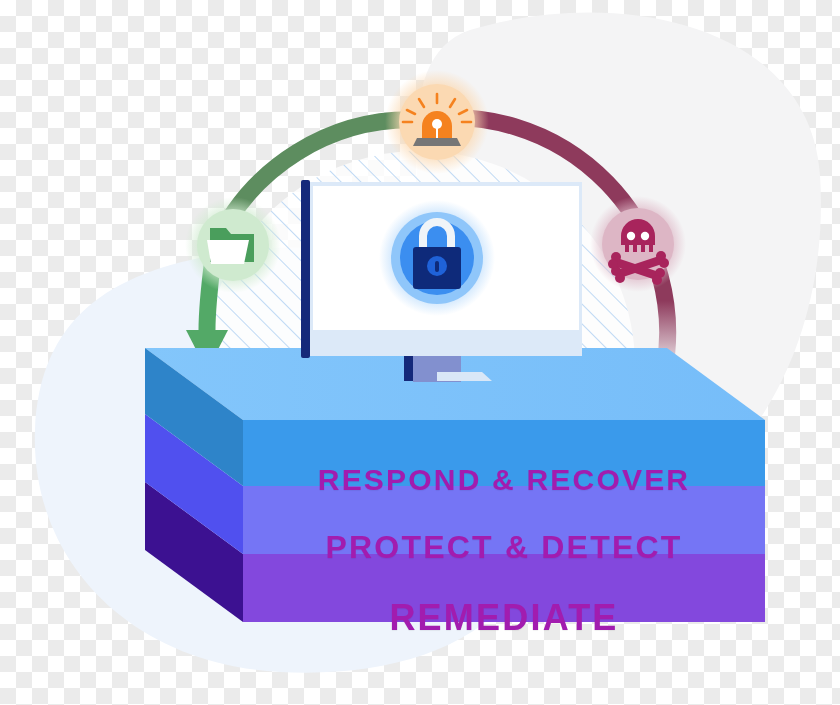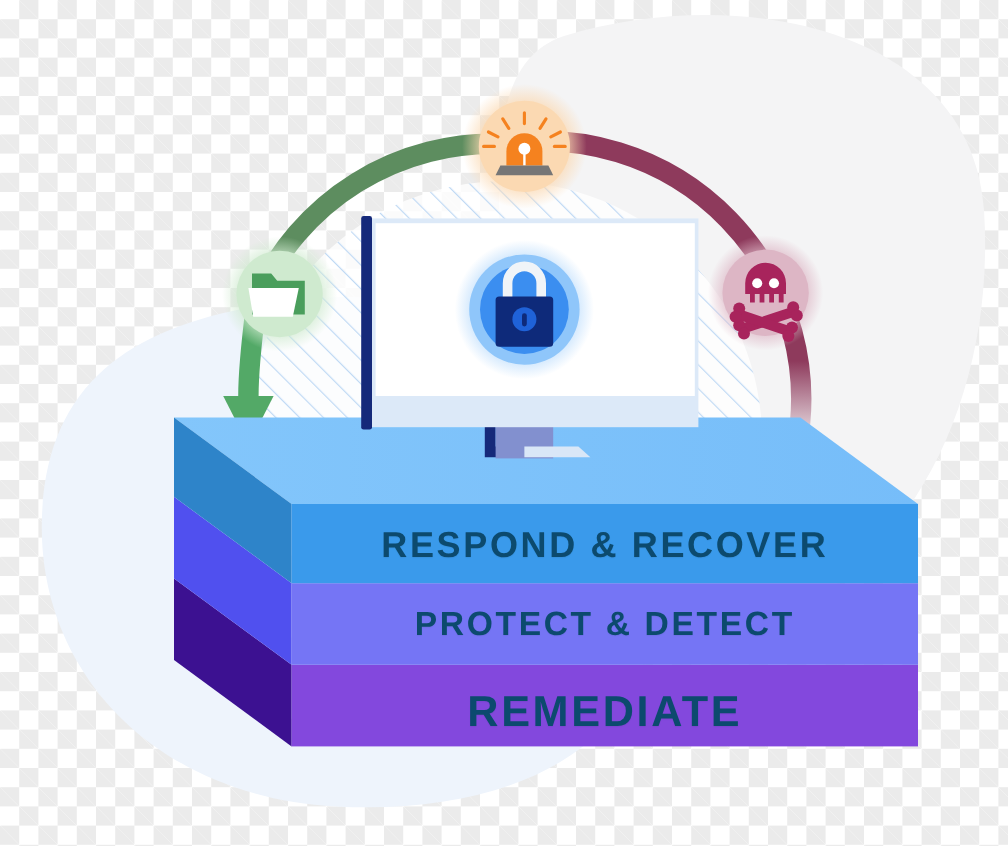--- a/index.html
+++ b/index.html
@@ -20,26 +20,27 @@
     inset: 0;
     background-image:
       linear-gradient(45deg, #ebebeb 25%, transparent 25%, transparent 75%, #ebebeb 75%),
       linear-gradient(45deg, #ebebeb 25%, transparent 25%, transparent 75%, #ebebeb 75%);
     background-size: 32px 32px;
     background-position: 0 0, 16px 16px;
     background-color: #ffffff;
   }
   .layer-text {
     position: absolute;
-    color: #0c4a6e;
+    color: #a21caf;
     font-weight: 700;
     letter-spacing: 2.2px;
     white-space: nowrap;
     text-align: center;
     text-shadow: 0 1px 1px rgba(0,0,0,0.06);
+    margin-top: 25px;
   }
   svg { display: block; }
   #artwork { position: absolute; inset: 0; }
 </style>
 </head>
 <body>
 
 <div id="stage">
 
   <div id="checker"></div>
@@ -194,17 +195,17 @@
                  L 653 252 L 653 245 L 655 245 L 655 236 A 17 17 0 0 0 638 219 Z"></path>
       </g>
       <circle cx="631" cy="236" r="4.2" fill="#ffffff"></circle>
       <circle cx="645" cy="236" r="4.2" fill="#ffffff"></circle>
     </g>
 
   </svg>
 
   <div class="layer-text" style="left:243px; top:438px; width:522px; font-size:30px;">RESPOND &amp; RECOVER</div>
 
-  <div class="layer-text" style="left:243px; top:504px; width:522px; font-size:28px;">PROTECT &amp; DETECT</div>
+  <div class="layer-text" style="left:243px; top:504px; width:522px; font-size:32px;">PROTECT &amp; DETECT</div>
 
   <div class="layer-text" style="left:243px; top:572px; width:522px; font-size:36px;">REMEDIATE</div>
 
 </div>
 
 </body></html>

